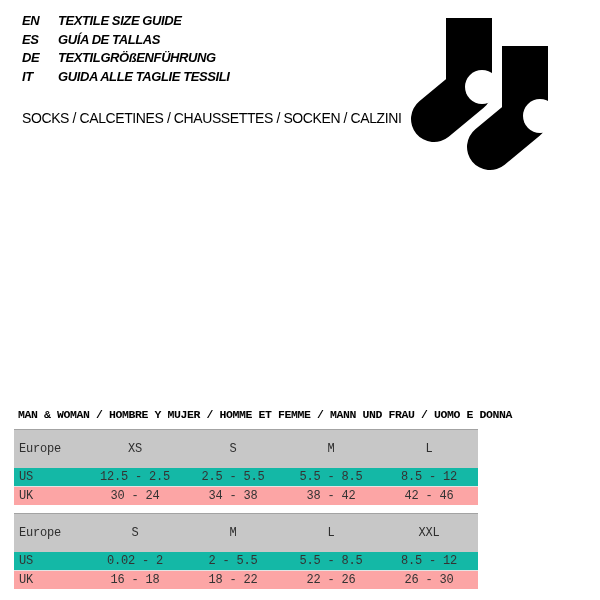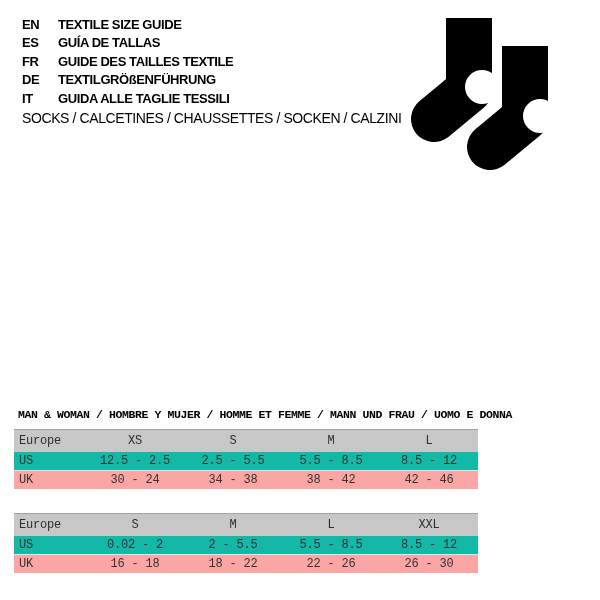--- a/index.html
+++ b/index.html
@@ -8,21 +8,21 @@
     background: #ffffff;
     font-family: "Liberation Sans", "DejaVu Sans", sans-serif;
     color: #000;
     position: relative;
     overflow: hidden;
   }
   .lang-list {
     position: absolute; left: 22px; top: 13px;
     font-weight: 700; font-size: 13px; letter-spacing: -0.4px;
   }
-  .lang-row { display: flex; height: 18.5px; align-items: flex-end; }
+  .lang-row { display: flex; height: 18.5px; align-items: flex-start; font-style: italic; }
   .lang-code { width: 36px; flex: 0 0 36px; }
   .lang-label { white-space: nowrap; }
   .category-line {
     position: absolute; left: 22px; top: 110px;
     font-weight: 400; font-size: 14px; letter-spacing: -0.4px;
     white-space: nowrap;
   }
   .socks-art { position: absolute; left: 405px; top: 10px; }
 
   .size-section { position: absolute; left: 14px; width: 464px; font-family: Liberation Mono, monospace; }
@@ -35,21 +35,21 @@
   table.size-table {
     border-collapse: collapse; width: 464px; table-layout: fixed;
     font-size: 12px; letter-spacing: -0.2px; color: #333;
   }
   col.region-col { width: 72px; }
   col.size-col { width: 98px; }
   .size-table thead th {
     background: #c7c7c7;
     border-top: 1px solid #a3a3a3;
     height: 22px; line-height: 14px;
-    font-weight: 400; text-align: center; padding: 4px;
+    font-weight: 400; text-align: center; padding: 12px;
     color: #2e2e2e;
   }
   .size-table thead th.region-head { text-align: left; padding-left: 5px; }
   .size-table tbody td {
     height: 18px; line-height: 18px; text-align: center; padding: 0;
   }
   .size-table tbody td.region-cell { text-align: left; padding-left: 5px; }
   .size-table tbody tr.row-us { background: #14b8a6; border-bottom: 1px solid #e4e4e4; }
   .size-table tbody tr.row-uk { background: #fca5a5; }
 </style>
@@ -57,24 +57,20 @@
 <body>
 
 <div class="lang-list">
   <div class="lang-row">
     <span class="lang-code">EN</span>
     <span class="lang-label">TEXTILE SIZE GUIDE</span>
   </div>
   <div class="lang-row">
     <span class="lang-code">ES</span>
     <span class="lang-label">GUÍA DE TALLAS</span>
-  </div>
-  <div class="lang-row">
-    <span class="lang-code">FR</span>
-    <span class="lang-label">GUIDE DES TAILLES TEXTILE</span>
   </div>
   <div class="lang-row">
     <span class="lang-code">DE</span>
     <span class="lang-label">TEXTILGRÖßENFÜHRUNG</span>
   </div>
   <div class="lang-row">
     <span class="lang-code">IT</span>
     <span class="lang-label">GUIDA ALLE TAGLIE TESSILI</span>
   </div>
 </div>

